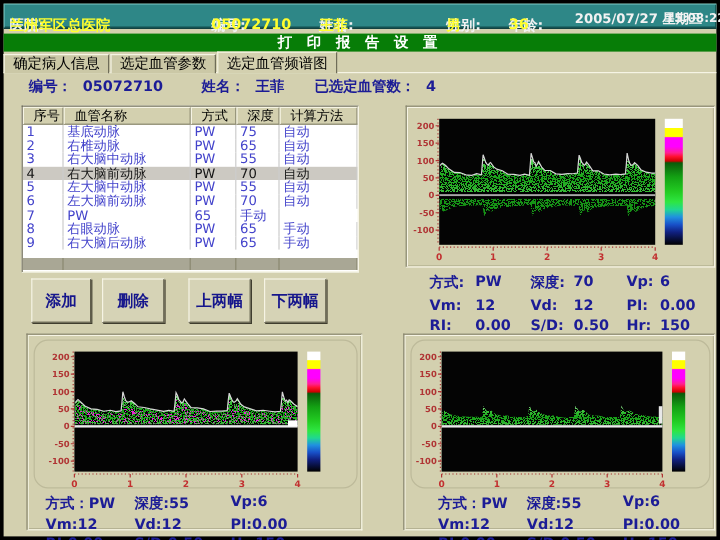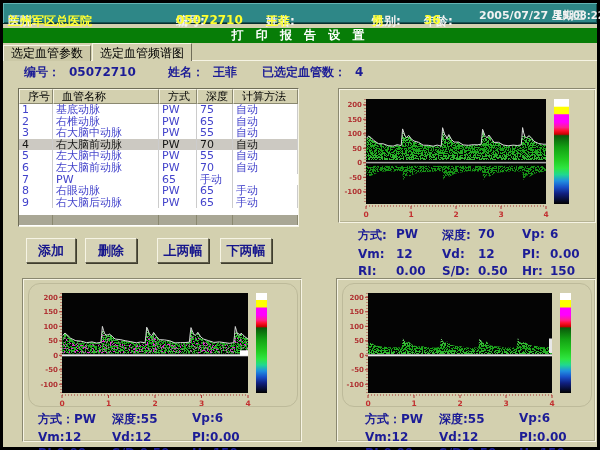--- a/index.html
+++ b/index.html
@@ -39,21 +39,21 @@
   .thead{height:15px;background:#d3d0af;}
   .thc{font-size:11px;line-height:14px;color:#000;padding-left:8px;border:1px solid;
     border-color:#f6f4e4 #8a8870 #8a8870 #f6f4e4;overflow:hidden;white-space:nowrap;}
   .trow{height:11.6px;font-size:11px;line-height:11.5px;color:#4343cb;}
   .trow.sel{background:#ccc9c2;color:#151515;}
   .tcell{padding-left:3px;border-right:1px solid #cccccc;overflow:hidden;white-space:nowrap;}
   .tscroll{position:absolute;left:0;right:0;bottom:1px;height:10px;background:#a9a795;}
   .tscroll div{border-right:1px solid #8a8870;}
 
   
-  .btn{position:absolute;top:235px;height:25px;background:#d6d3b6;color:#16168c;font-size:13px;font-weight:bold;
+  .btn{position:absolute;top:229px;height:37px;background:#d6d3b6;color:#16168c;font-size:13px;font-weight:bold;
     display:flex;align-items:center;justify-content:center;border:1px solid;cursor:default;
     border-color:#f6f4e4 #5f5d4a #5f5d4a #f6f4e4;box-shadow:1px 1px 0 #3f3d2e;}
   .btn-add{left:23px;width:50px;} .btn-del{left:82px;width:52px;}
   .btn-prev{left:154px;width:52px;} .btn-next{left:217px;width:52px;}
 
   
   .panel{position:absolute;background:#d3d0af;border:1px solid;border-color:#8a8870 #f6f4e4 #f6f4e4 #8a8870;
     box-shadow:inset 1px 1px 0 #f6f4e4, inset -1px -1px 0 #b5b293;}
   #panel-tr{left:335px;top:85px;width:258px;height:135px;}
   #panel-bl{left:19px;top:275px;width:280px;height:164px;}
@@ -105,20 +105,21 @@
         </span>
     <span class="tb-date tlab">2005/07/27 星期三</span>
     <span class="tb-time tlab">15:08:22</span>
   </div>
 
   <div class="menubar">
     <span>打 印 报 告 设 置</span>
   </div>
 
   <div class="tabstrip">
+    <div class="tab">确定病人信息</div>
     <div class="tab">选定血管参数</div>
     <div class="tab active">选定血管频谱图</div>
   </div>
 
   <div class="summary">
     <span class="grp g1"><span>编号：</span><span class="v">05072710</span></span>
     <span class="grp g2"><span>姓名：</span><span class="v">王菲</span></span>
     <span class="grp g3"><span>已选定血管数：</span><span class="v">4</span></span>
   </div>
 

